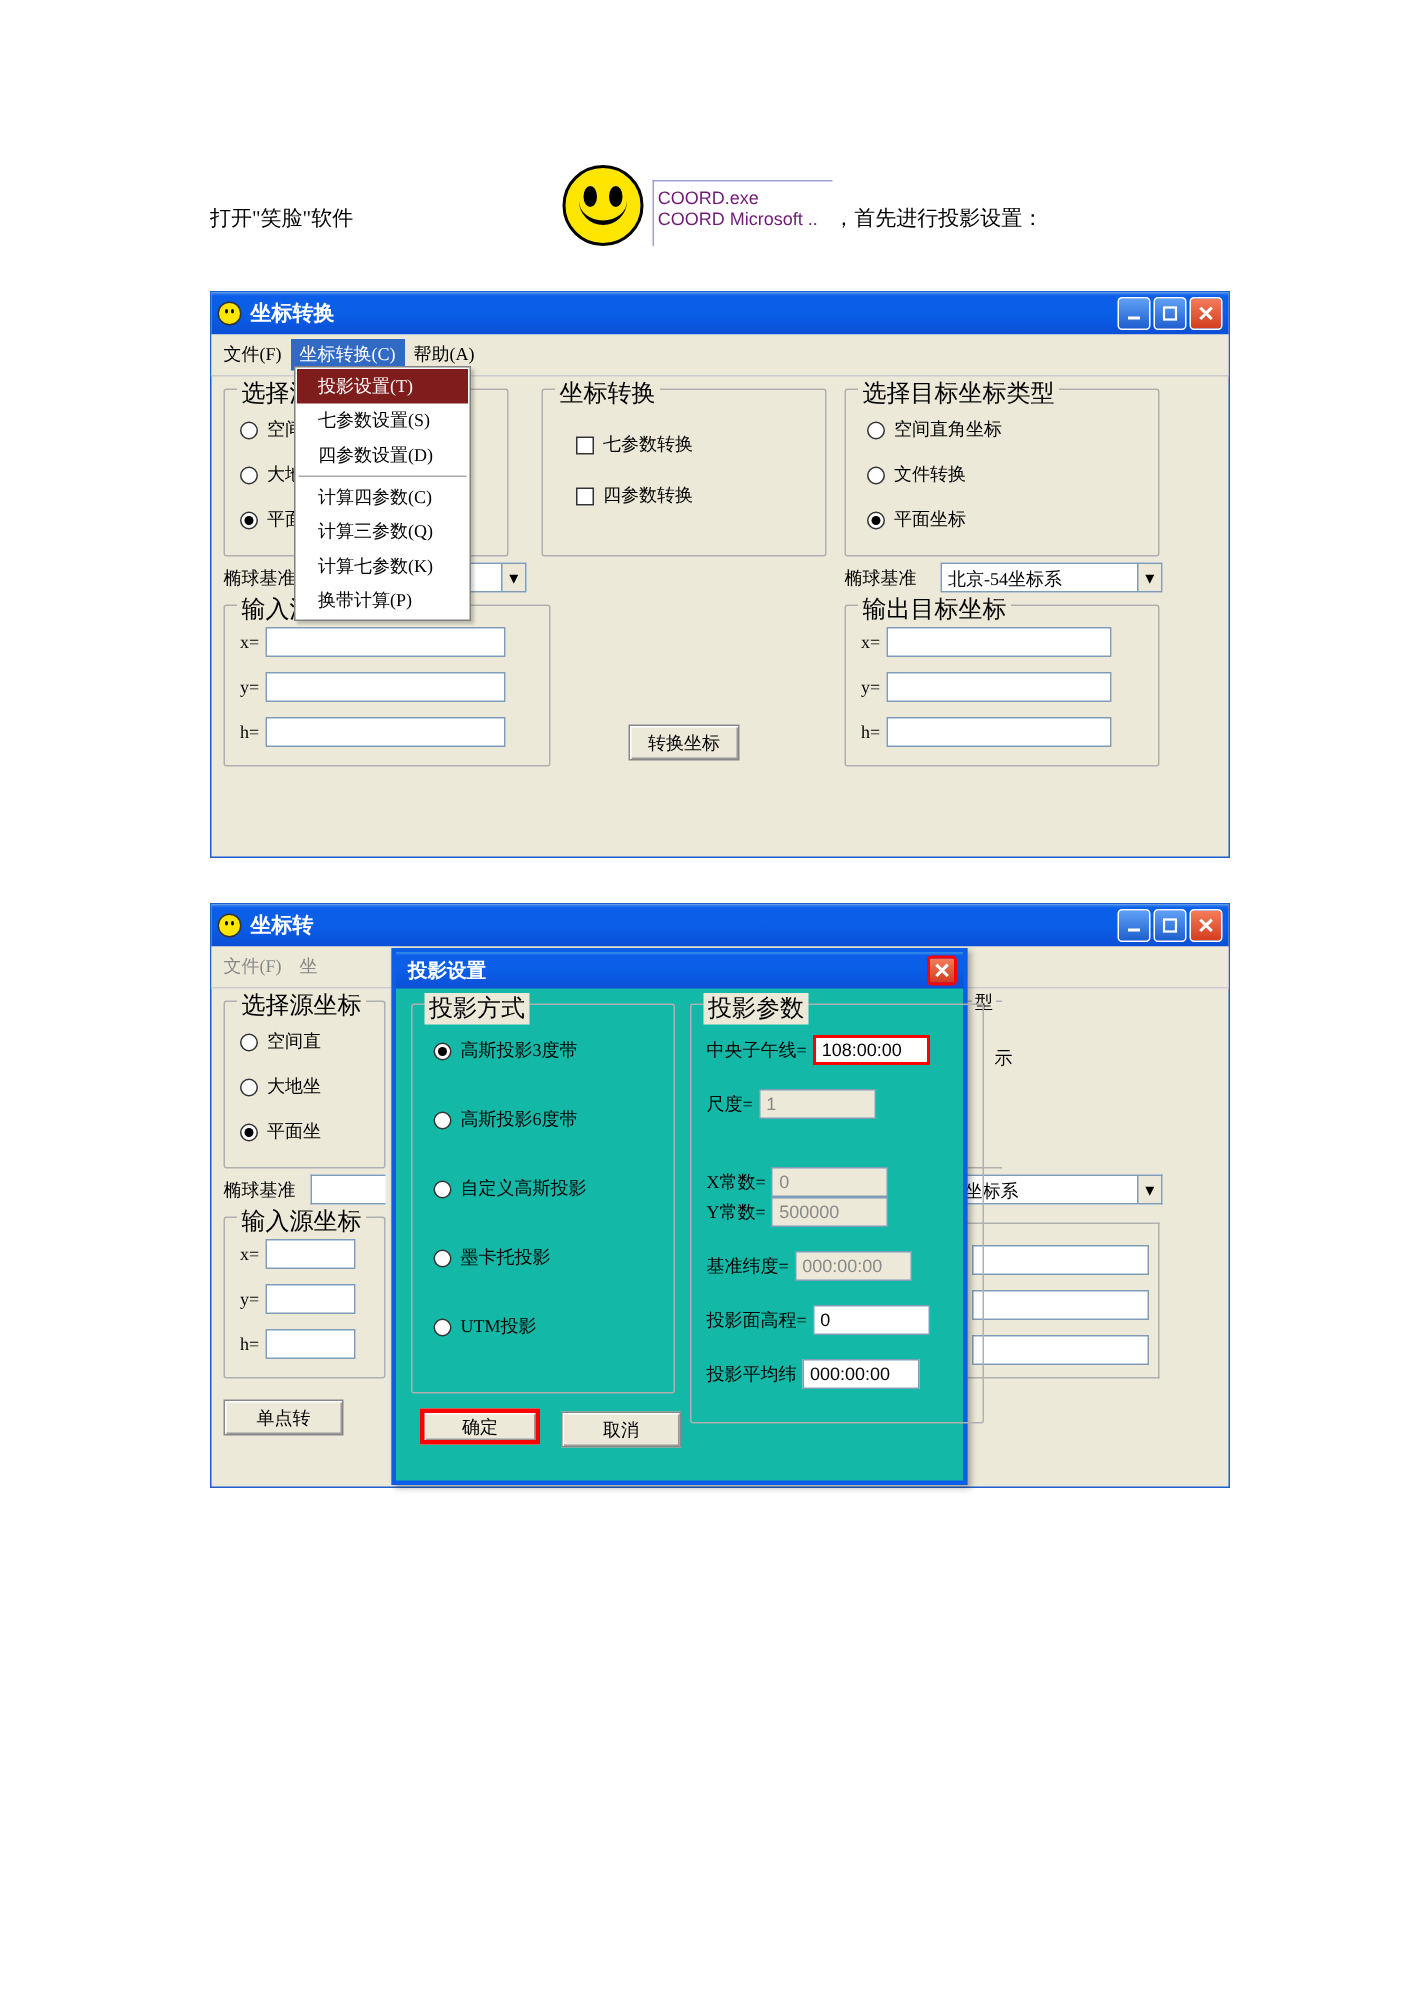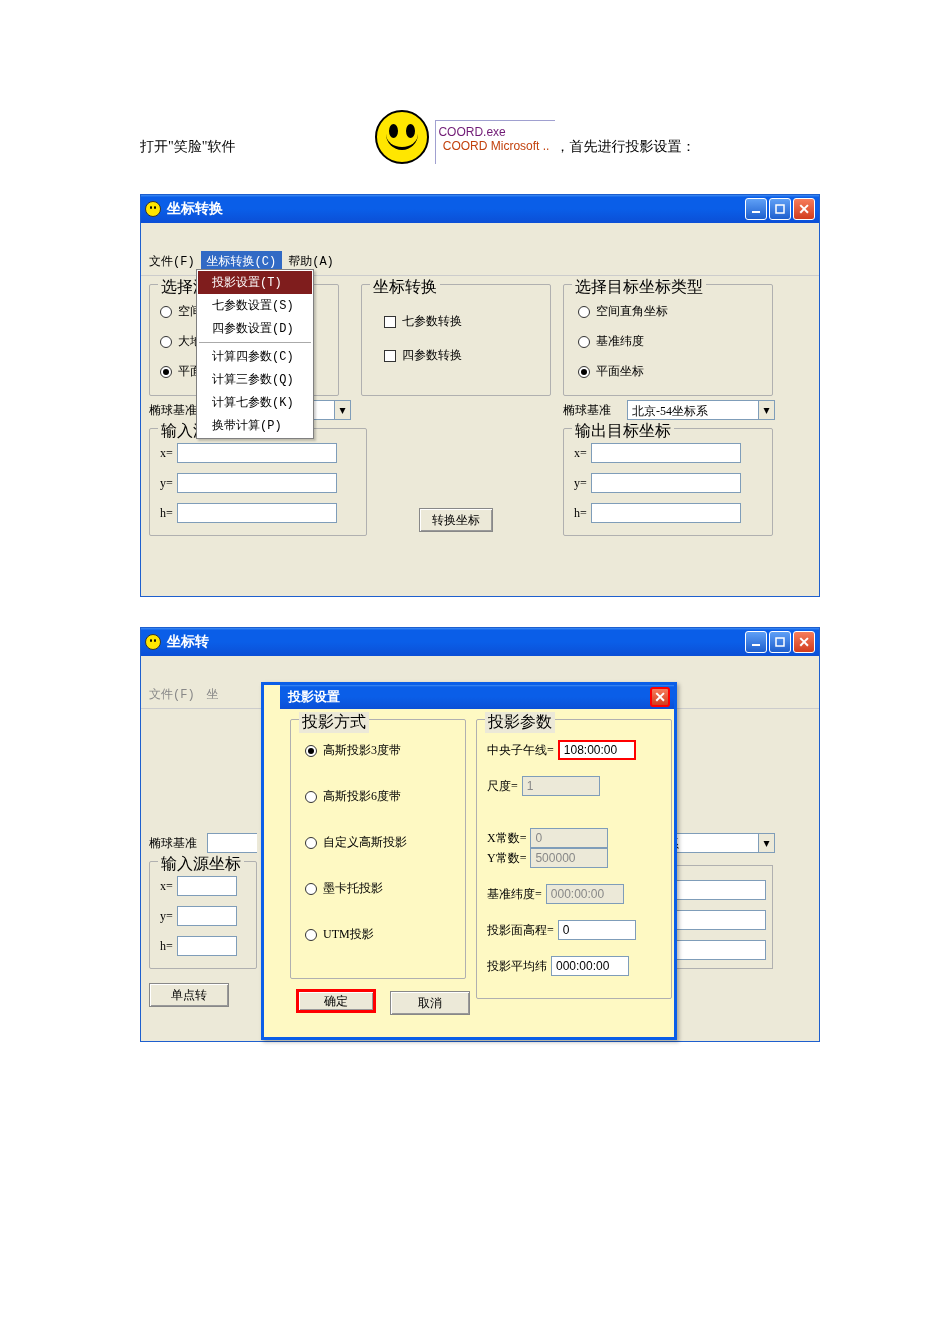--- a/index.html
+++ b/index.html
@@ -64,21 +64,21 @@
     line-height: 14px;
     color: #000;
     border: 1px solid #a0a0d0;
     border-right: none;
     border-bottom: none;
     padding: 4px 6px 0 2px;
     width: 120px;
     height: 44px;
   }
   .file-label .line1 { color:#701a75; }
-  .file-label .line2 { color:#c2410c;text-align:right; }
+  .file-label .line2 { color:#701a75; }
   .intro-text {
     padding-bottom: 6px;
     font-size: 14px;
     line-height: 22px;
   }
 
   
   .window {
     border: 1px solid #1e5fce;
     background: #ece9d8;
@@ -113,24 +113,23 @@
   }
   .winbtn.min,.winbtn.max { background:linear-gradient(#5fa0f6,#1e5fce); }
   .winbtn.close { background:linear-gradient(#f67c5b,#d23d1e); font-size:14px; }
   .winbtn.min svg, .winbtn.max svg { }
 
   .menubar {
     background:#ece9d8;
     border-bottom:1px solid #ccc;
     display:flex;
     padding:3px 2px;
-    font-family:Liberation Mono, monospace;
+    font-family:Liberation Serif, serif;
     font-size:12px;
     position:relative;
-    margin-top:25px;
   }
   .menu-item {
     padding:2px 6px;
   }
   .menu-item.highlighted {
     background:#316ac5;
     color:#fff;
   }
   .dropdown {
     position:absolute;
@@ -233,27 +232,26 @@
   .ellips-label-l2 { position:absolute; left:8px;  top:126px; font-size:12px; }
   .combo-l2 { left:66px; top:124px; width:50px; border-right:none; }
   .grp-in2  { left:8px;   top:152px; width:108px; height:108px; }
   .btn-row2 { position:absolute; left:8px; top:274px; display:flex; }
 
   
   .modal {
     position:absolute;
     left:120px;
     top:-27px;
-    width:416px;
+    width:384px;
     height:358px;
     border:3px solid #0a5ee8;
-    background:#fef9c3;
+    background:#14b8a6;
     z-index:20;
     box-shadow:2px 2px 4px rgba(0,0,0,.3);
-    padding-left:16px;
   }
   .modal .titlebar { height:24px; font-size:13px; }
   .modal .titlebar .winbtn.close { width:20px; height:20px; border:2px solid #f00; }
   .modal .mclient { position:relative; height:326px; padding:10px; }
   .grp-proj-method { position:absolute; left:10px; top:10px; width:176px; height:260px; }
   .grp-proj-params { position:absolute; left:196px; top:10px; width:196px; height:280px; }
   .modal .btn-ok { position:absolute; left:16px; top:280px; width:80px; border:3px solid #f00; }
   .modal .btn-cancel { position:absolute; left:110px; top:282px; width:80px; }
   .highlighted-input { border:2px solid #f00 !important; }
 
@@ -350,21 +348,21 @@
         </div>
 
         <div class="groupbox grp-tgt">
           <div class="legend">选择目标坐标类型</div>
           <div class="radio" style="left:14px; top:18px;">
             <div class="dot"></div>
               <span>空间直角坐标</span>
           </div>
           <div class="radio" style="left:14px; top:48px;">
             <div class="dot"></div>
-              <span>基准纬度</span>
+              <span>文件转换</span>
           </div>
           <div class="radio checked" style="left:14px; top:78px;">
             <div class="dot"></div>
               <span>平面坐标</span>
           </div>
         </div>
 
         <div class="ellips-label-l">椭球基准</div>
         <div class="combo combo-l">
           <span></span>
@@ -428,20 +426,35 @@
             </svg>
           </div>
         <div class="winbtn close">✕</div>
       </div>
       <div class="menubar">
         <div class="menu-item"><span>文件(F)</span></div>
         <div class="menu-item"><span>坐</span></div>
       </div>
 
       <div class="client">
+        <div class="groupbox grp-src2">
+          <div class="legend">选择源坐标</div>
+          <div class="radio" style="left:10px; top:18px;">
+              <div class="dot"></div>
+              <span>空间直</span>
+            </div>
+          <div class="radio" style="left:10px; top:48px;">
+              <div class="dot"></div>
+              <span>大地坐</span>
+            </div>
+          <div class="radio checked" style="left:10px; top:78px;">
+              <div class="dot"></div>
+              <span>平面坐</span>
+            </div>
+        </div>
         <div class="ellips-label-l2">椭球基准</div>
         <div class="combo combo-l2"></div>
 
         <div class="groupbox grp-in2">
           <div class="legend">输入源坐标</div>
           <div class="field-row" style="left:10px; top:14px;">
               <span>x=</span>
               <input class="text-input" style="width: 60px;">
             </div>
           <div class="field-row" style="left:10px; top:44px;">

